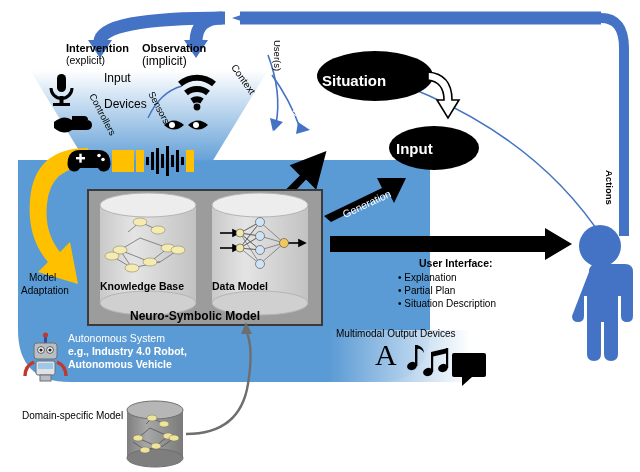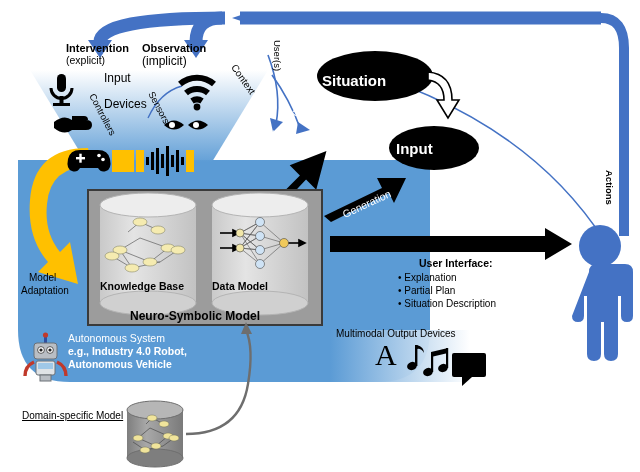--- a/index.html
+++ b/index.html
@@ -291,21 +291,21 @@
 <div class="lbl ctr" style="left:21px;top:285px;width:74px;font-size:10px;">Adaptation</div>
 
 <div class="lbl b ctr" style="left:100px;top:281px;width:89px;font-size:10.5px;">Knowledge Base</div>
 <div class="lbl b ctr" style="left:212px;top:281px;width:96px;font-size:10.5px;">Data Model</div>
 <div class="lbl b ctr" style="left:88px;top:310px;width:256px;font-size:12px;margin-left:42px;">Neuro-Symbolic Model</div>
 
 <div class="lbl" style="left:68px;top:333px;font-size:10.5px;color:#fff;">Autonomous System</div>
 <div class="lbl b" style="left:68px;top:346px;font-size:10.5px;color:#fff;">e.g., Industry 4.0 Robot,</div>
 <div class="lbl b" style="left:68px;top:359px;font-size:10.5px;color:#fff;">Autonomous Vehicle</div>
 
-<div class="lbl ctr" style="left:22px;top:410px;width:118px;font-size:10px;text-decoration:underline;">Domain-specific Model</div>
+<div class="lbl ctr" style="left:22px;top:410px;width:118px;font-size:10px;">Domain-specific Model</div>
 
 <div class="lbl b" style="left:398px;top:258px;font-size:10.5px;padding-left:21px;">User Interface:</div>
 <div class="lbl" style="left:398px;top:272px;font-size:10px;">• Explanation</div>
 <div class="lbl" style="left:398px;top:285px;font-size:10px;">• Partial Plan</div>
 <div class="lbl" style="left:398px;top:298px;font-size:10px;">• Situation Description</div>
 
 <div class="lbl" style="left:336px;top:328px;font-size:10px;">Multimodal Output Devices</div>
 <div class="lbl" style="left:375px;top:338px;font-size:30px;font-family:'Liberation Serif',serif;">A</div>
 
 <div class="lbl b" style="left:614px;top:170px;font-size:9.5px;transform:rotate(90deg);transform-origin:left top;">Actions</div>

